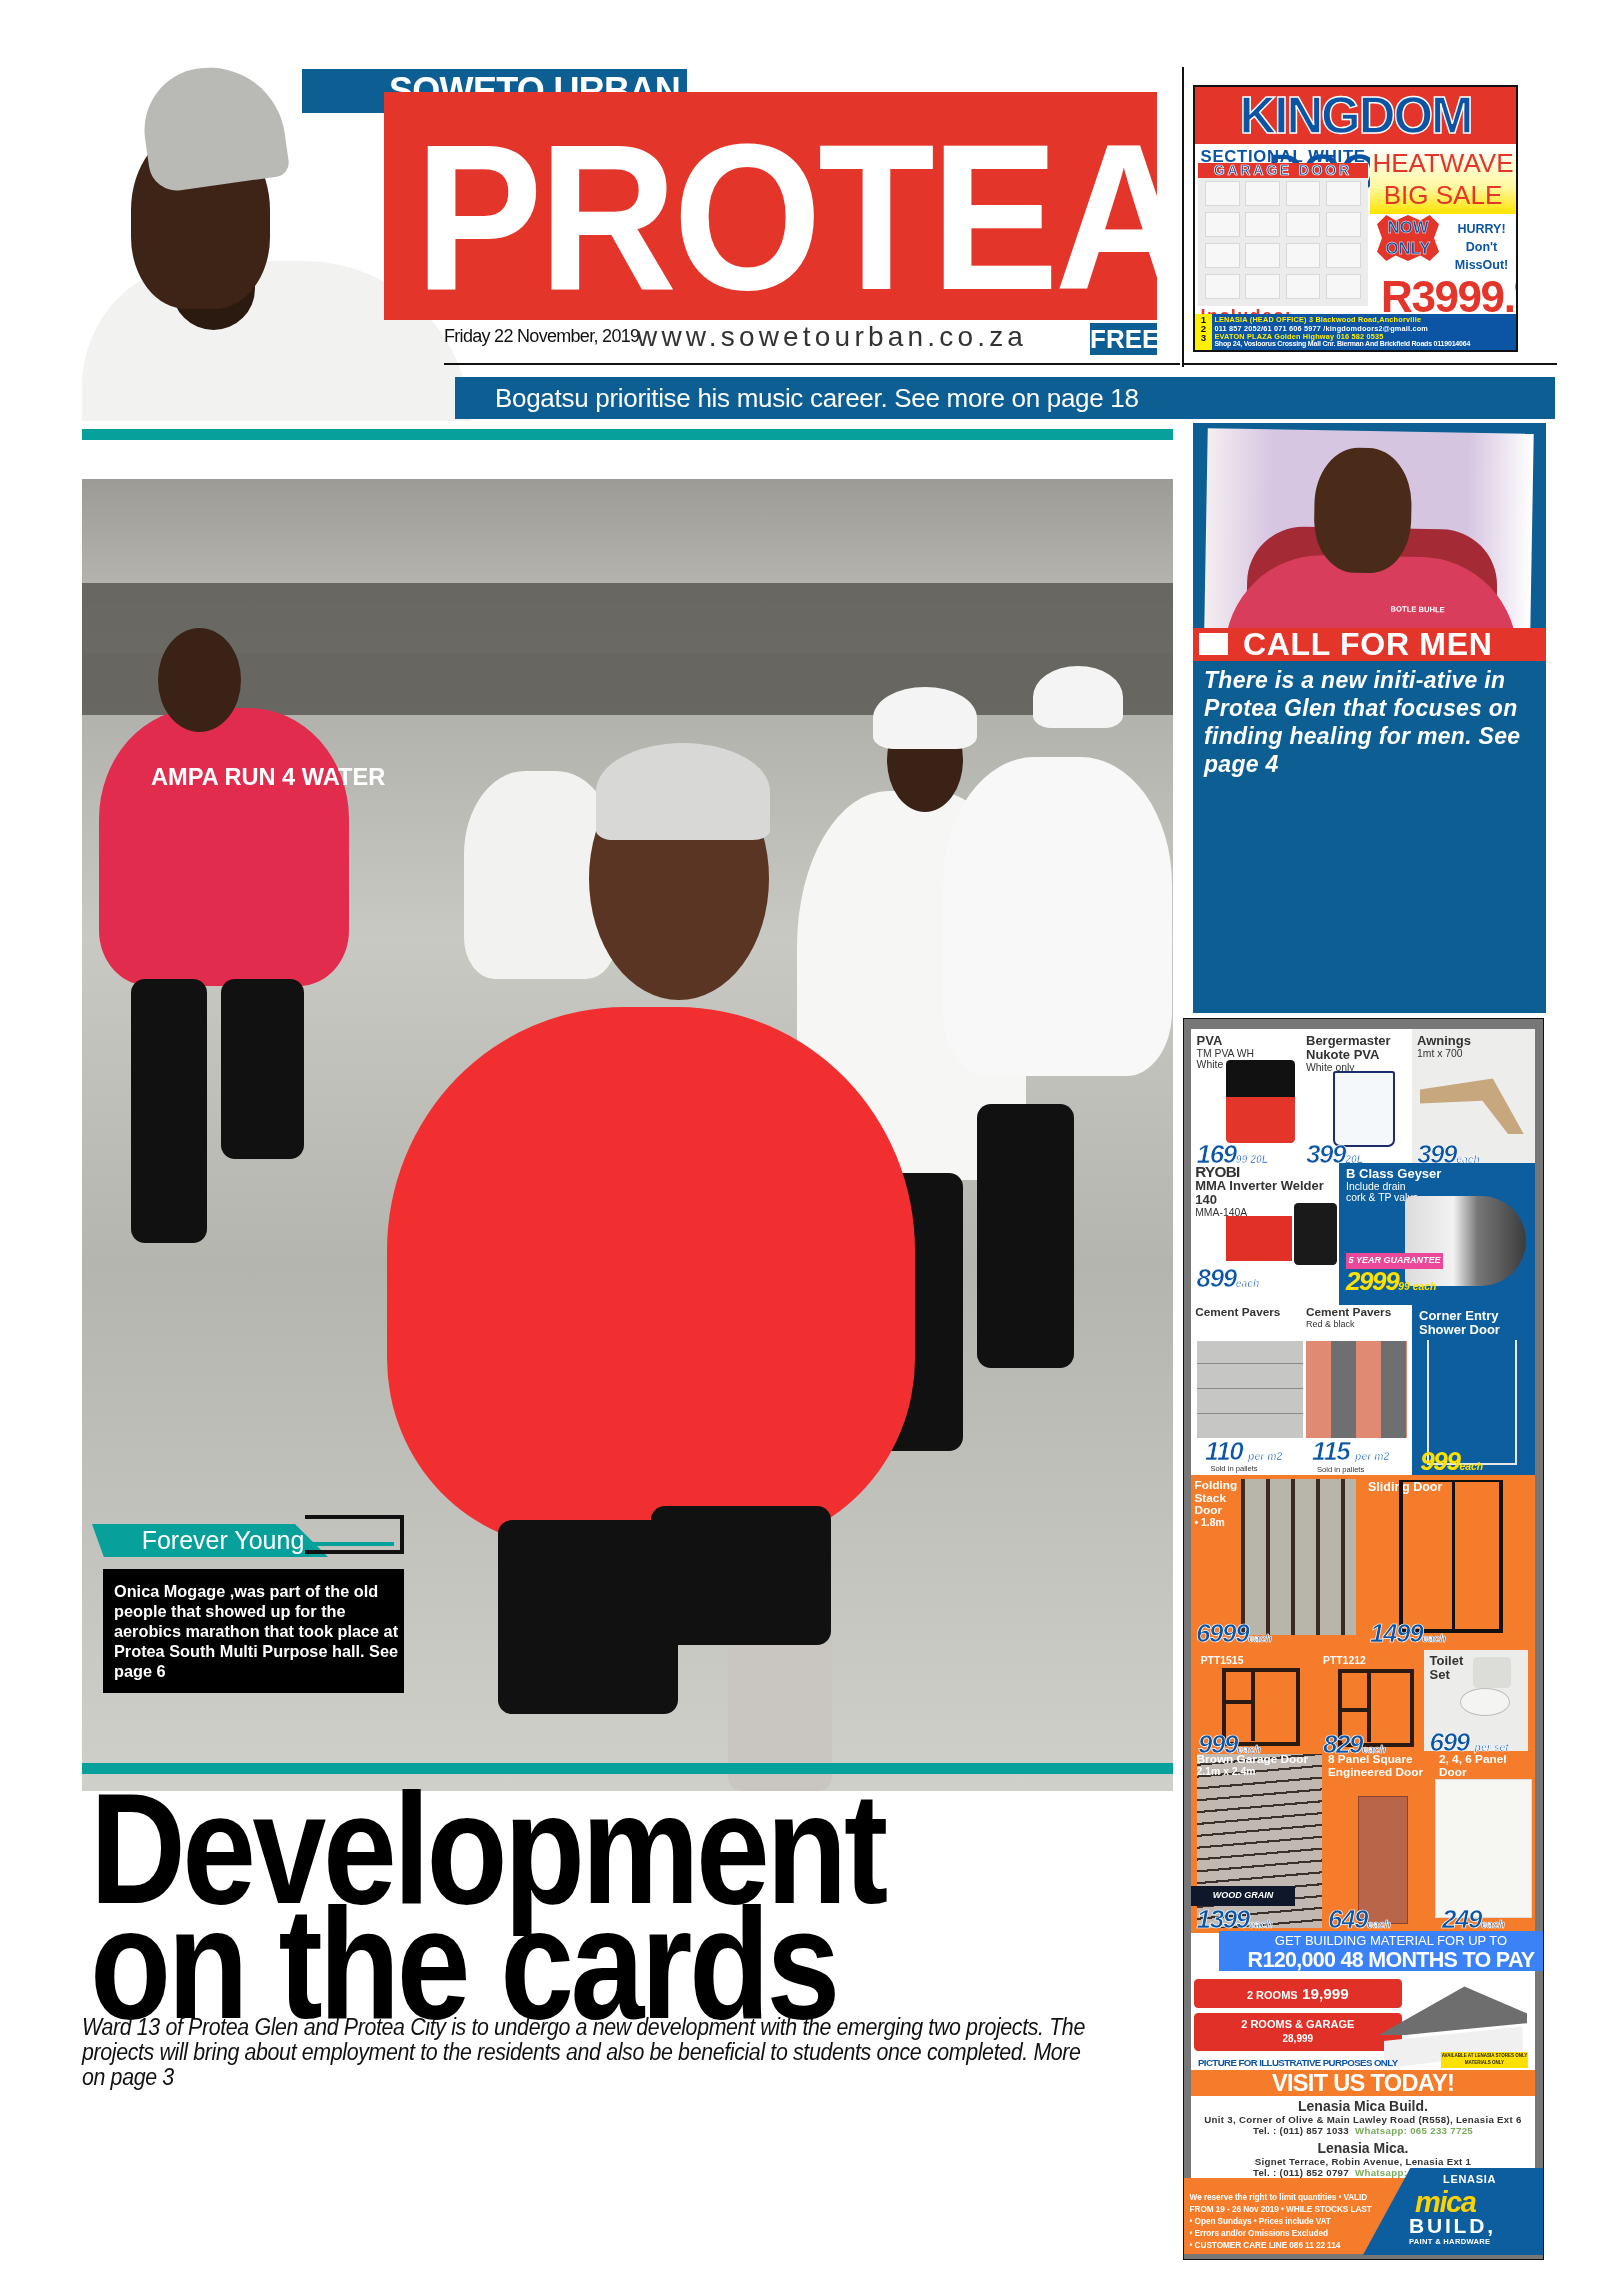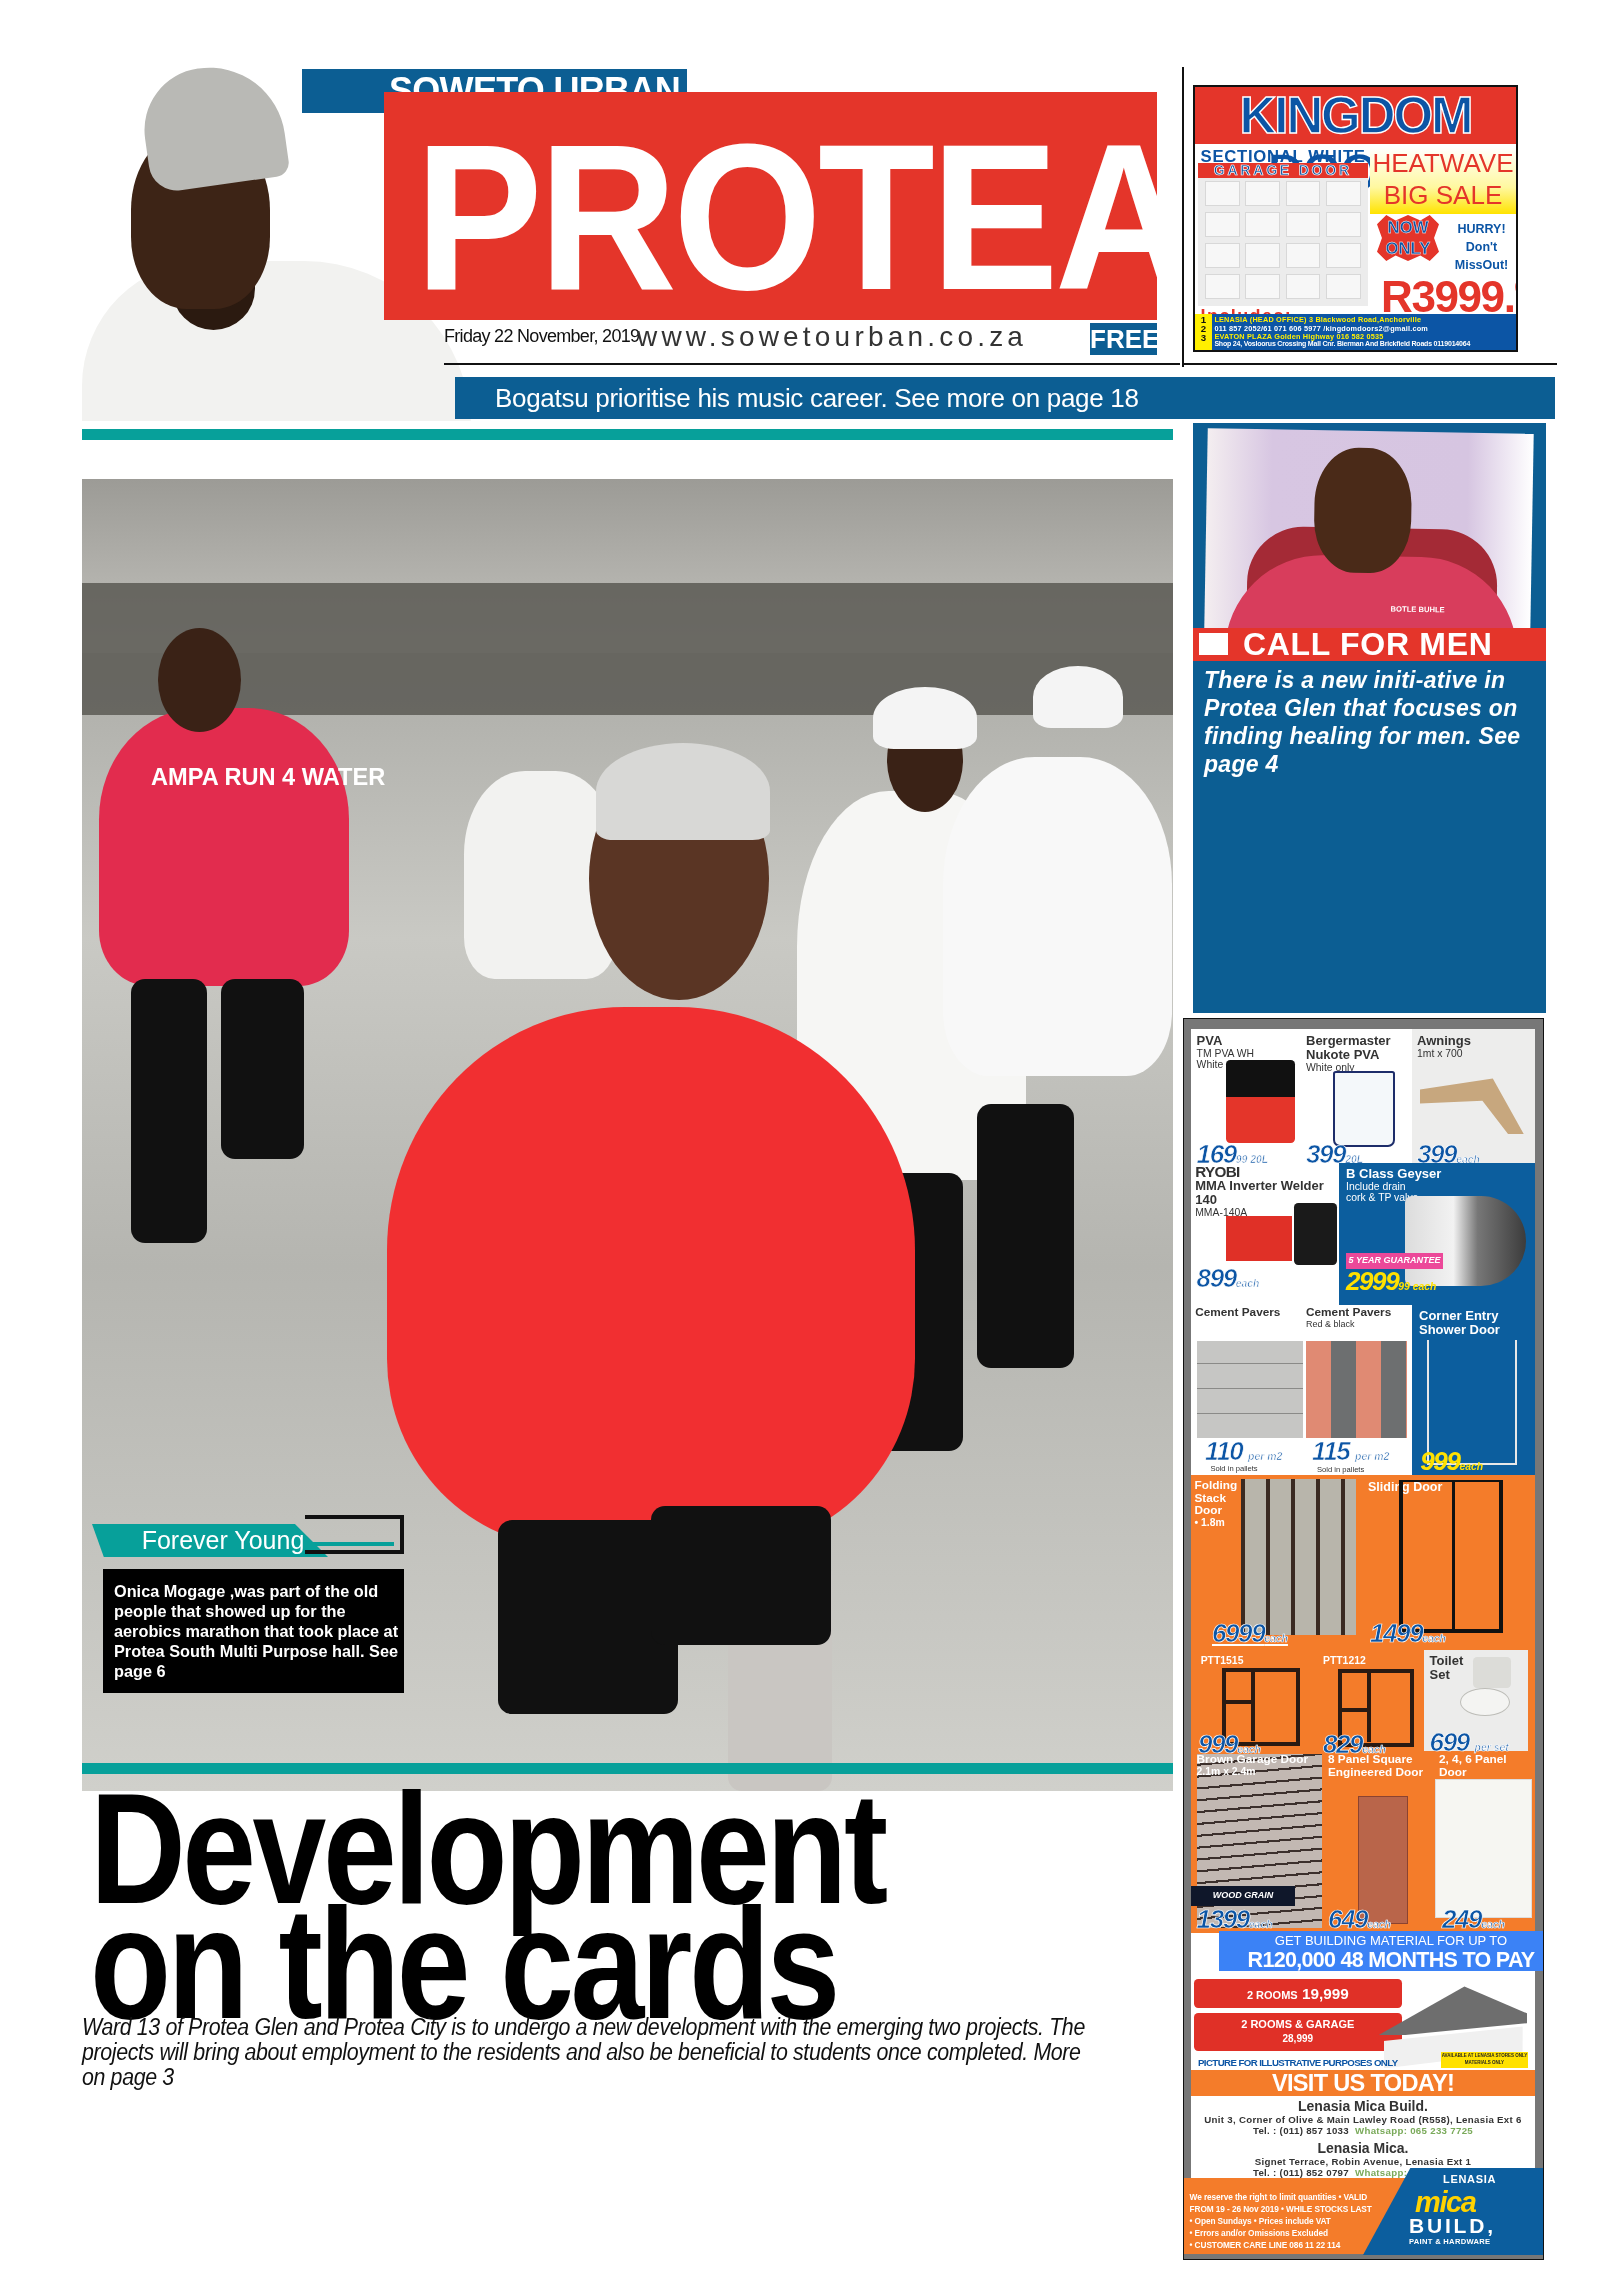--- a/index.html
+++ b/index.html
@@ -301,21 +301,21 @@
       <div class="price y" style="left:8.3px;top:142px;"><span>999</span><small>each</small></div>
     </div>
 
     <div class="orange-box" style="left:0;top:446px;width:344px;height:458px;"></div>
 
     <div class="cell w-txt p-name" style="left:3.5px;top:450px;width:49px;line-height:12.5px;font-size:11.8px;">
       <div>Folding Stack Door</div>
       <div class="p-sub" style="color:#fff;">• 1.8m</div>
     </div>
     <div class="img-ph" style="left:50px;top:450px;width:115px;height:156px;background:repeating-linear-gradient(90deg,#3a2a22 0 3.5px,#b8b5ab 3.5px 25px);"></div>
-    <div class="price" style="left:21px;top:590px;text-decoration:underline;"><span>6999</span><small>each</small></div>
+    <div class="price" style="left:5px;top:590px;"><span>6999</span><small>each</small></div>
 
     <div class="p-name w-txt" style="position:absolute;left:177px;top:451px;font-size:12.5px;">Sliding Door</div>
     <div class="img-ph" style="left:208px;top:451px;width:104px;height:153px;border:4.2px solid #111;border-top:2.8px solid #111;">
         <div style="position:absolute;left:49px;top:0;width:2.8px;height:100%;background:#111;"></div>
       </div>
     <div class="price" style="left:179px;top:590px;"><span>1499</span><small>each</small></div>
 
     <div class="p-name w-txt" style="position:absolute;left:9.7px;top:625px;font-size:10.4px;">PTT1515</div>
     <div class="frame-win" style="left:31px;top:639px;width:78px;height:78px;">
         <div class="fin-line" style="left:25px;top:0;width:3.5px;height:69px;"></div>

